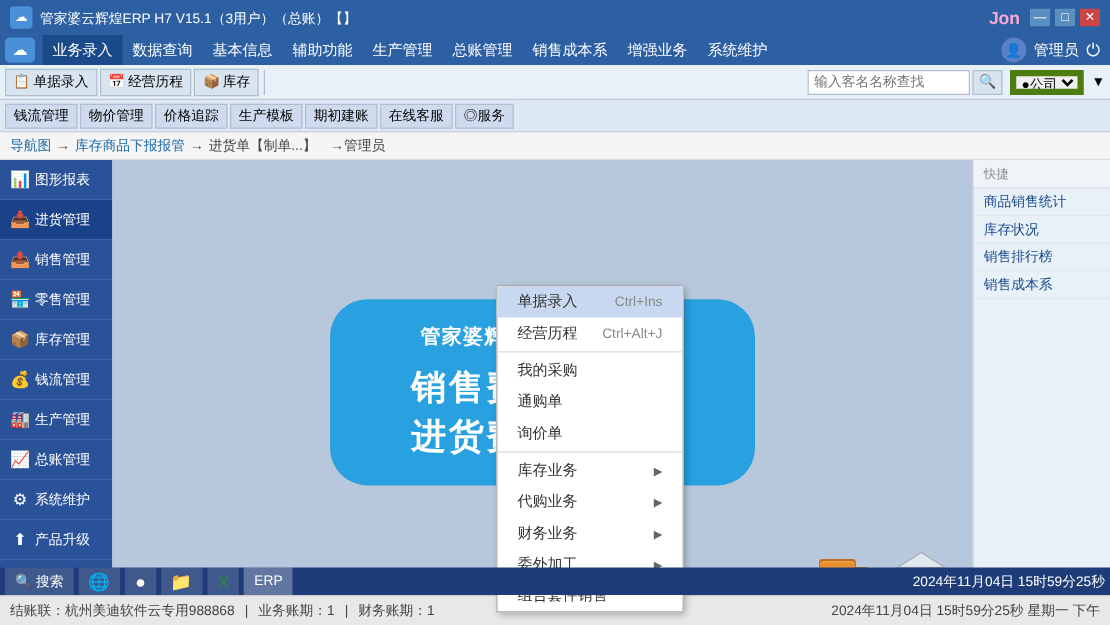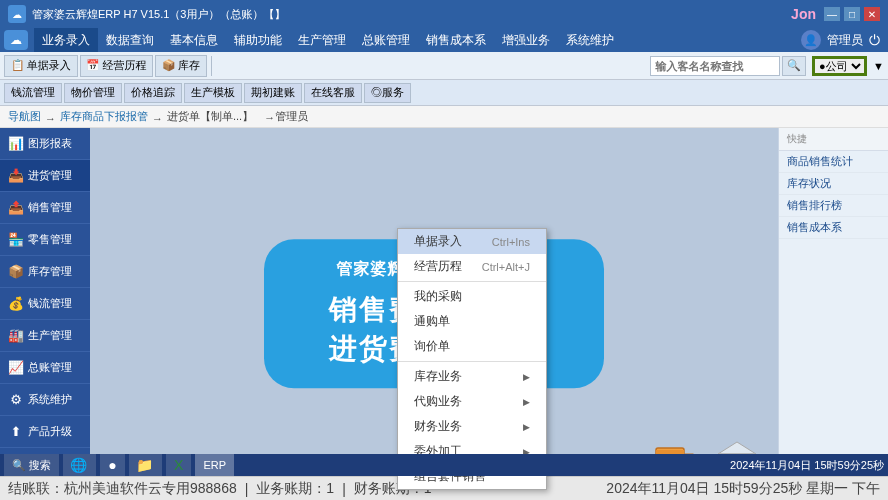--- a/index.html
+++ b/index.html
@@ -188,21 +188,21 @@
     }
 
     
     #status-bar {
       position: absolute;
       bottom: 0; left: 0; right: 0;
       background: #e8e8e8;
       height: 24px;
       display: flex; align-items: center;
       padding: 0 8px;
-      font-size: 14px;
+      font-size: 11px;
       color: #444;
       border-top: 1px solid #ccc;
       gap: 8px;
     }
     #taskbar {
       position: absolute;
       bottom: 24px; left: 0; right: 0;
       background: #1e3c78;
       height: 22px;
       display: flex; align-items: center;
@@ -357,23 +357,23 @@
     <button class="toolbar-btn">
       <span>📅</span>
       <span>经营历程</span>
     </button>
     <button class="toolbar-btn">
       <span>📦</span>
       <span>库存</span>
     </button>
     <div class="toolbar-separator"></div>
     <div class="toolbar-search">
-      <input type="text" placeholder="输入客名名称查找" style="width: 130px; height: 20px; border: 1px solid rgb(176, 190, 206); padding: 0px 4px; font-size: 11px; font-weight: bold;">
+      <input type="text" placeholder="输入客名名称查找" style="width: 130px; height: 20px; border: 1px solid rgb(176, 190, 206); padding: 0px 4px; font-size: 11px;">
       <button style="height:20px;padding:0 4px;border:1px solid #b0bece;background:#d8e4f0;cursor:pointer;font-size:11px;">🔍</button>
-      <select style="height:20px;font-size:11px;border:3px solid #4d7c0f;margin-left:4px;">
+      <select style="height:20px;font-size:11px;border:5px solid #4d7c0f;margin-left:4px;">
         <option>●公司</option>
       </select>
       <span style="margin-left:4px;font-size:11px;">▼</span>
     </div>
   </div>
 
   <div id="toolbar2">
     <button class="toolbar2-btn">钱流管理</button>
     <button class="toolbar2-btn">物价管理</button>
     <button class="toolbar2-btn">价格追踪</button>

